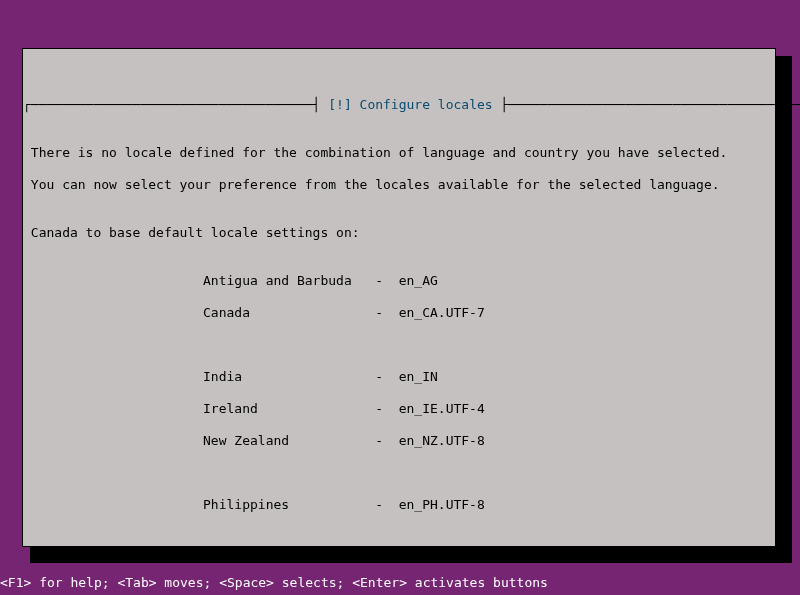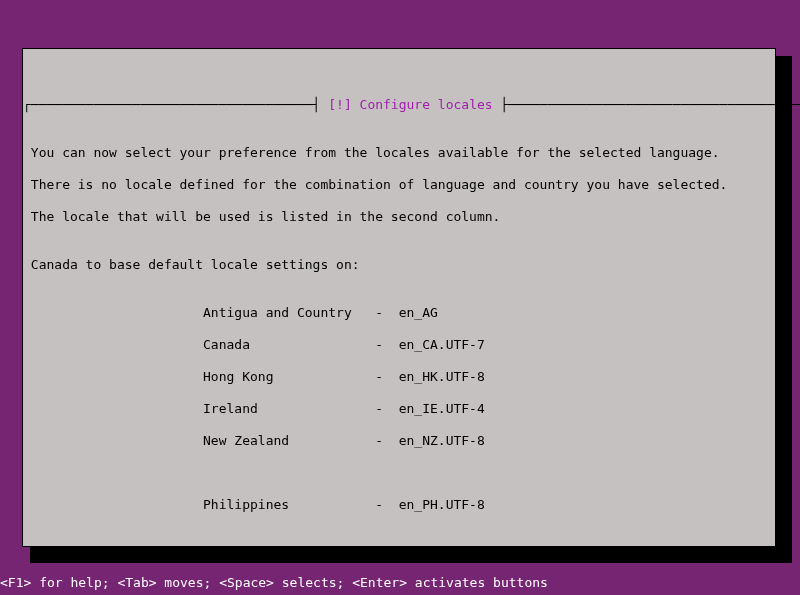--- a/index.html
+++ b/index.html
@@ -42,21 +42,21 @@
   }
   .dialog-inner {
     display: block;
     white-space: pre;
   }
   .title-line {
     text-align: center;
     color: #000;
   }
   .title-text {
-    color: #a21caf;
+    color: #0c4a6e;
   }
   .row {
     display: block;
   }
   .footer {
     position: absolute;
     left: 0;
     bottom: 4px;
     width: 732px;
     color: #ffffff;
@@ -66,29 +66,29 @@
 </head>
 <body>
 
 <div class="screen">
   <div class="shadow"></div>
 
   <div class="dialog">
     <div class="dialog-inner">
 <span class="row title-line">┌────────────────────────────────────┤ <span class="title-text">[!] Configure locales</span> ├─────────────────────────────────────┐</span>
 <span class="row"></span>
+<span class="row"> There is no locale defined for the combination of language and country you have selected.</span>
 <span class="row"> You can now select your preference from the locales available for the selected language.</span>
-<span class="row"> There is no locale defined for the combination of language and country you have selected.</span>
-<span class="row"> The locale that will be used is listed in the second column.</span>
 <span class="row"></span>
 <span class="row"> Canada to base default locale settings on:</span>
 <span class="row"></span>
-<span id="list-container"><span class="row"><span>                       </span><span>Antigua and Country   -  en_AG      </span></span>
+<span id="list-container"><span class="row"><span>                       </span><span>Antigua and Barbuda   -  en_AG      </span></span>
 <span class="row"><span>                       </span><span>Canada                -  en_CA.UTF-7      </span></span>
-<span class="row"><span>                       </span><span>Hong Kong             -  en_HK.UTF-8      </span></span>
+<span class="row"><span>                       </span></span>
+<span class="row"><span>                       </span><span>India                 -  en_IN      </span></span>
 <span class="row"><span>                       </span><span>Ireland               -  en_IE.UTF-4      </span></span>
 <span class="row"><span>                       </span><span>New Zealand           -  en_NZ.UTF-8      </span></span>
 <span class="row"><span>                       </span></span>
 <span class="row"><span>                       </span><span>Philippines           -  en_PH.UTF-8      </span></span>
 
 
 
 
 
 

